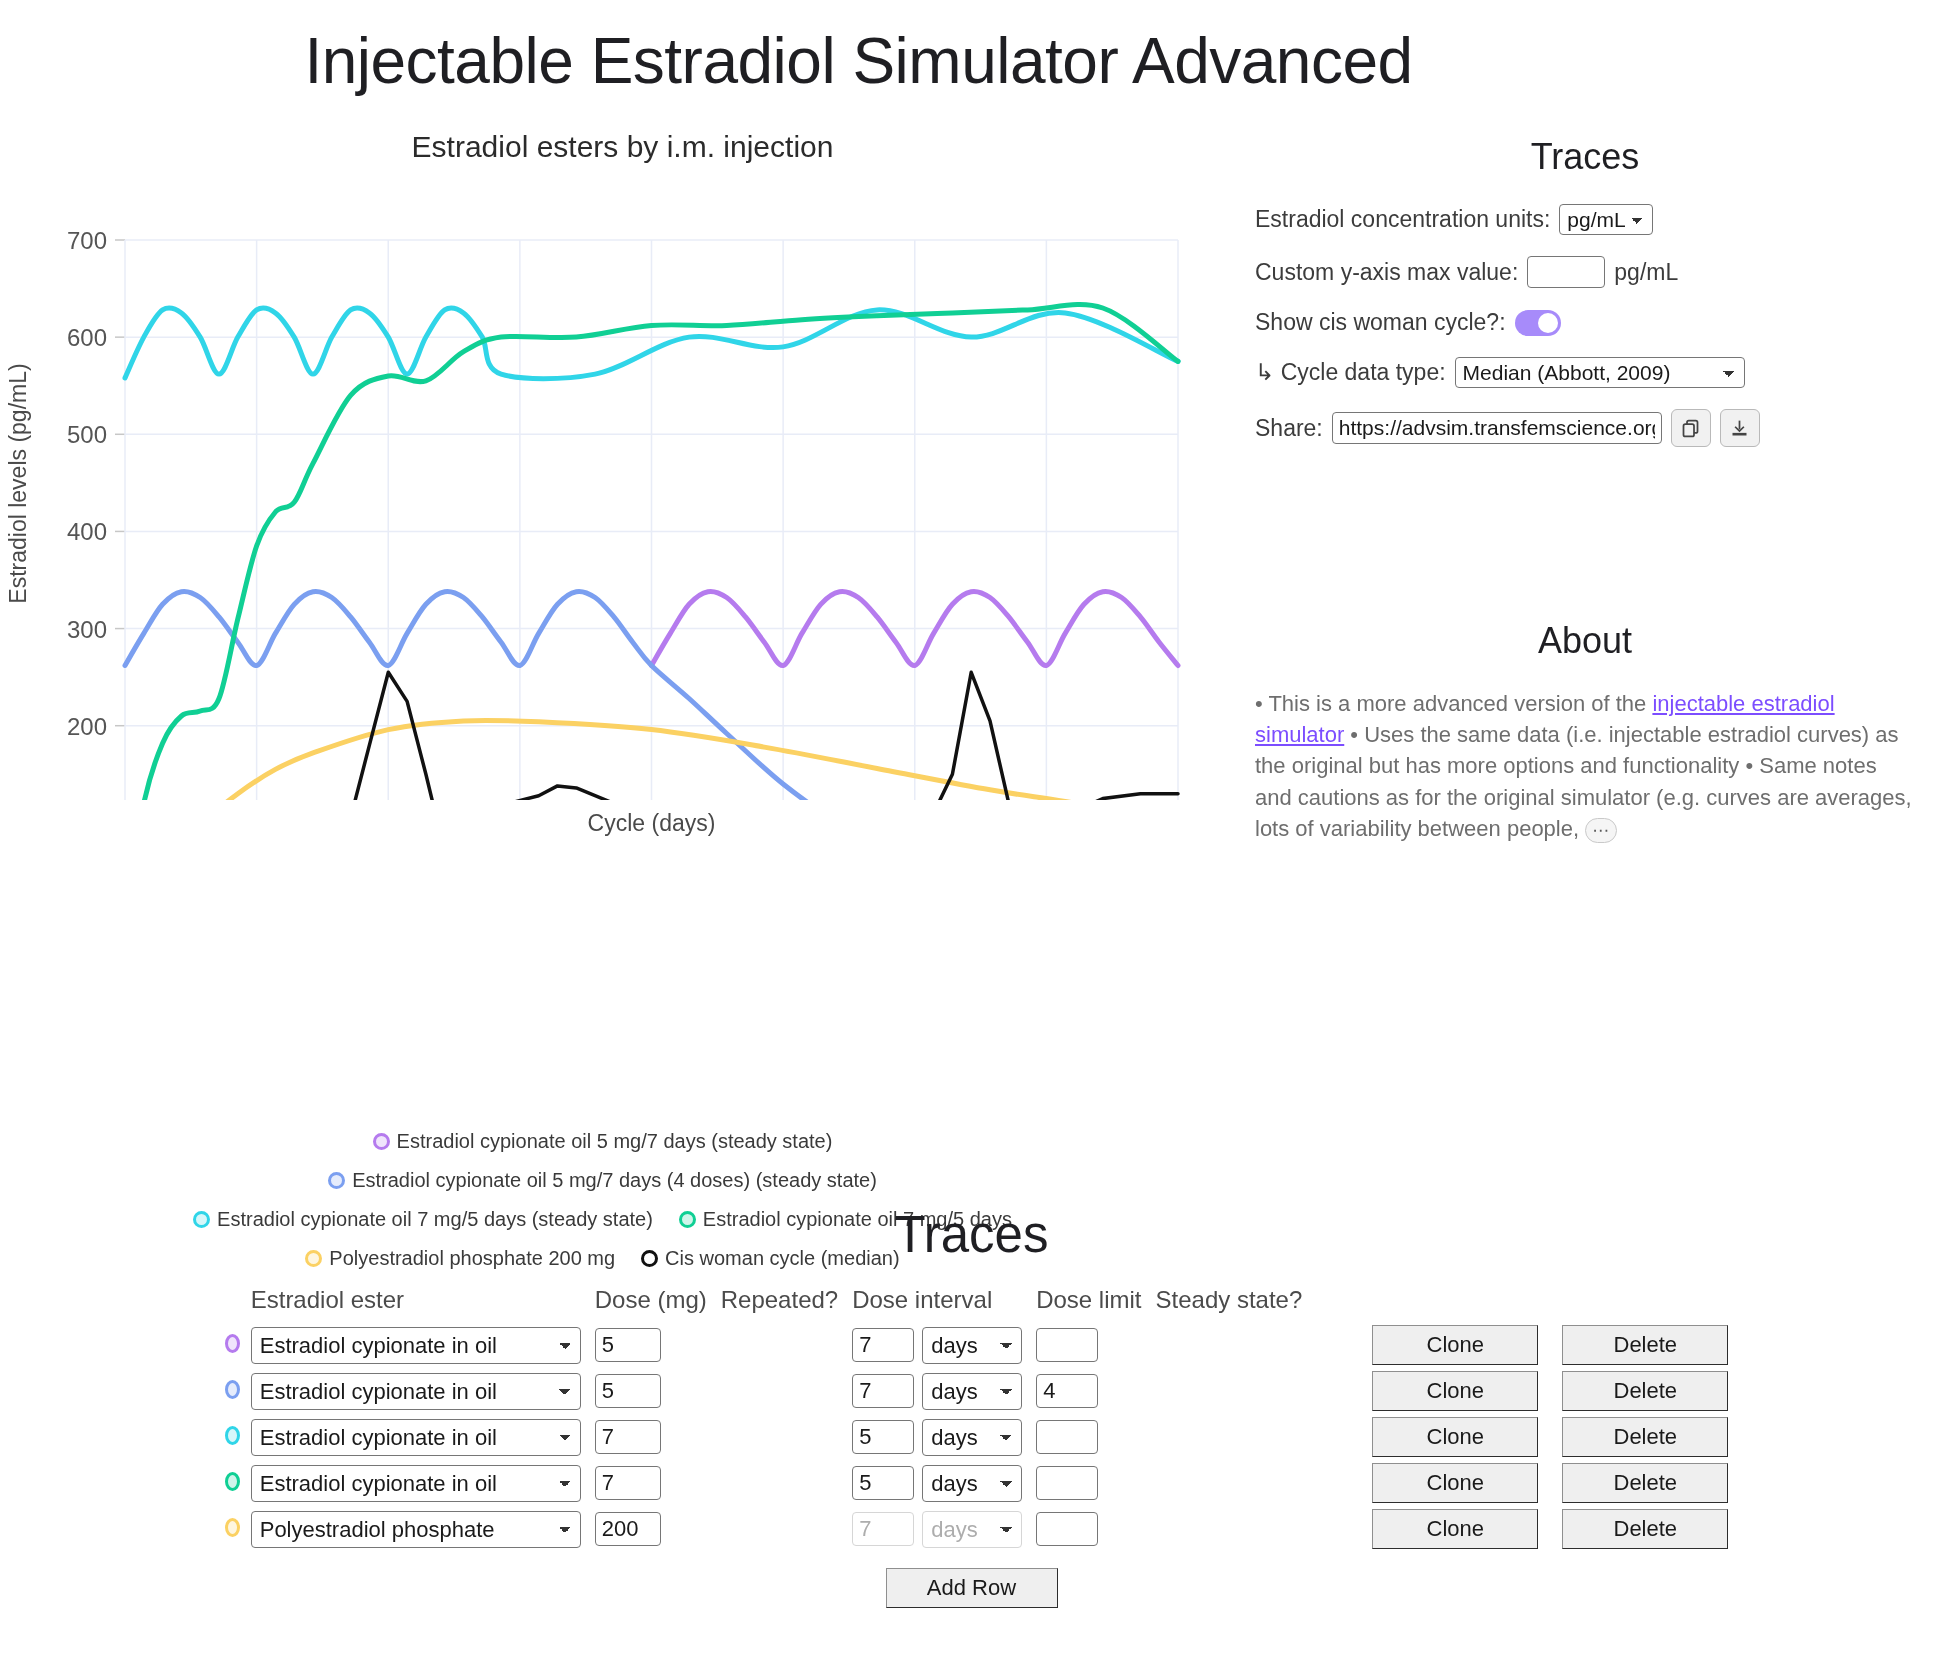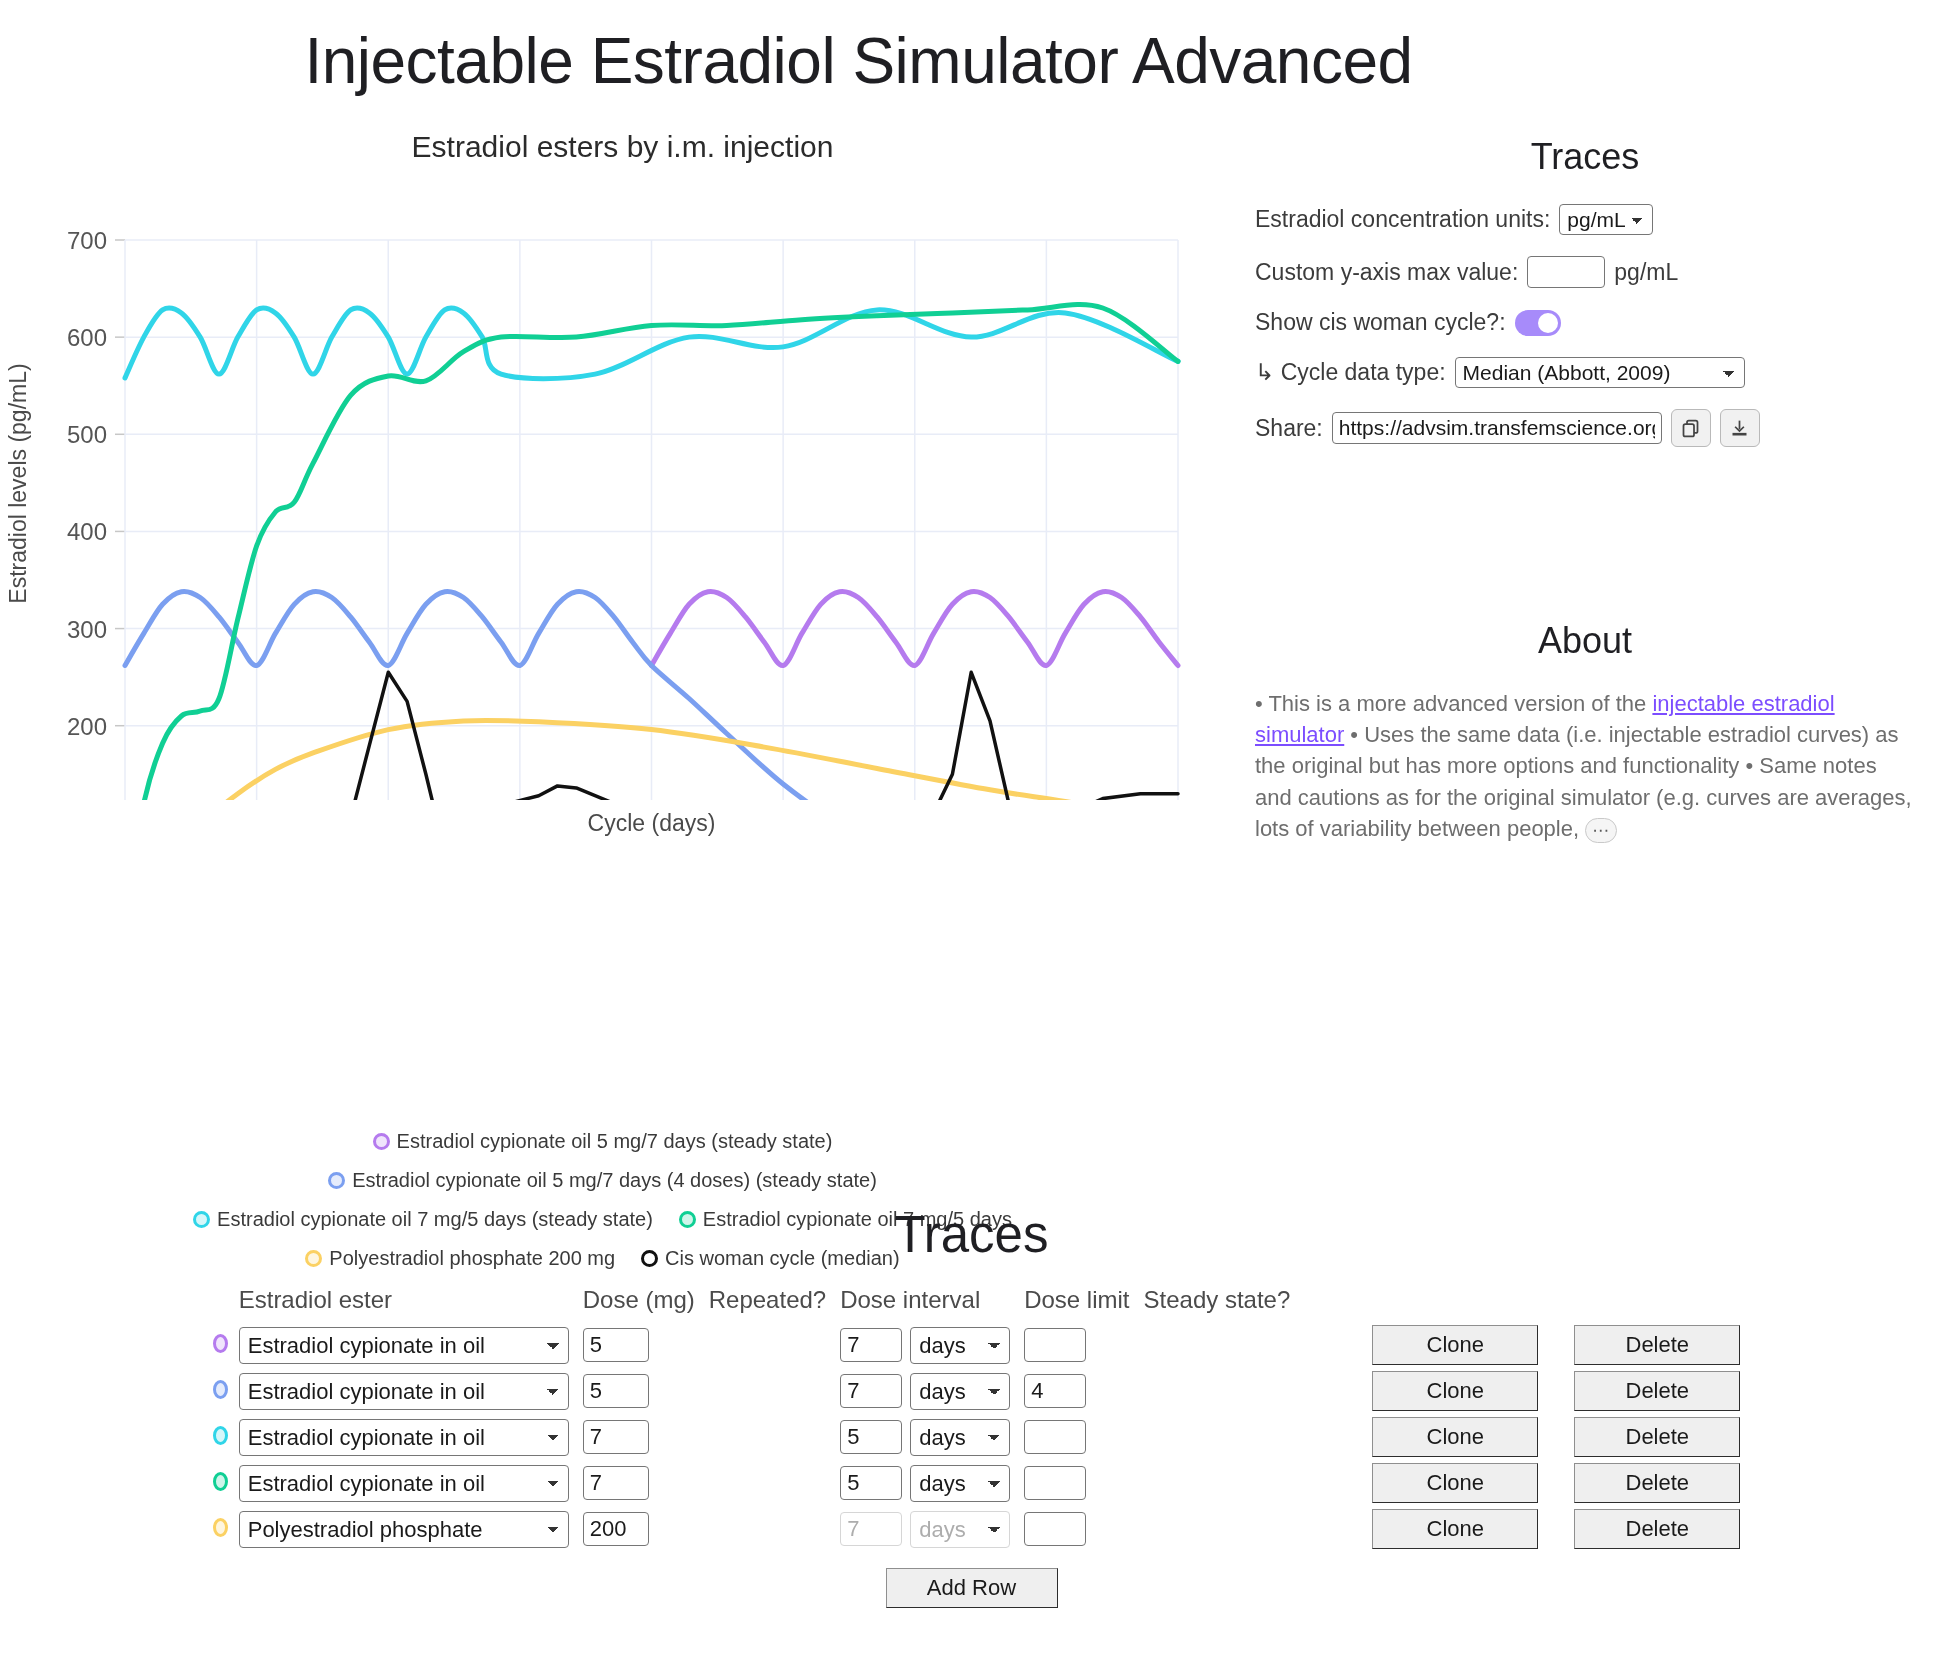--- a/index.html
+++ b/index.html
@@ -137,21 +137,21 @@
   input.dose { width: 66px; font-size: 22px; }
   input.interval { width: 62px; font-size: 22px; }
   select.unit { width: 100px; font-size: 22px; padding: 5px 26px 5px 8px; }
   input.limit { width: 62px; font-size: 22px; }
   .disabled { color: #adadad !important; border-color: #d6d6d6 !important; }
   .btn {
     font-family: "Liberation Sans", sans-serif;
     font-size: 22px; color: #1a1a1a;
     background: #efefef; border: 1px solid #8f8f8f;
     border-bottom-color: #2d2d2d; border-right-color: #2d2d2d;
-    padding: 6px 0; width: 166px; text-align: center; cursor: pointer; margin-left: 12px;
+    padding: 6px 0; width: 166px; text-align: center; cursor: pointer;
   }
   .btn.addrow { width: 172px; display: block; margin: 16px auto 0; }
   .center-col { text-align: center; }
 </style>
 </head>
 <body>
 
 <div class="page">
 
   <div class="app-title">Injectable Estradiol Simulator Advanced</div>

